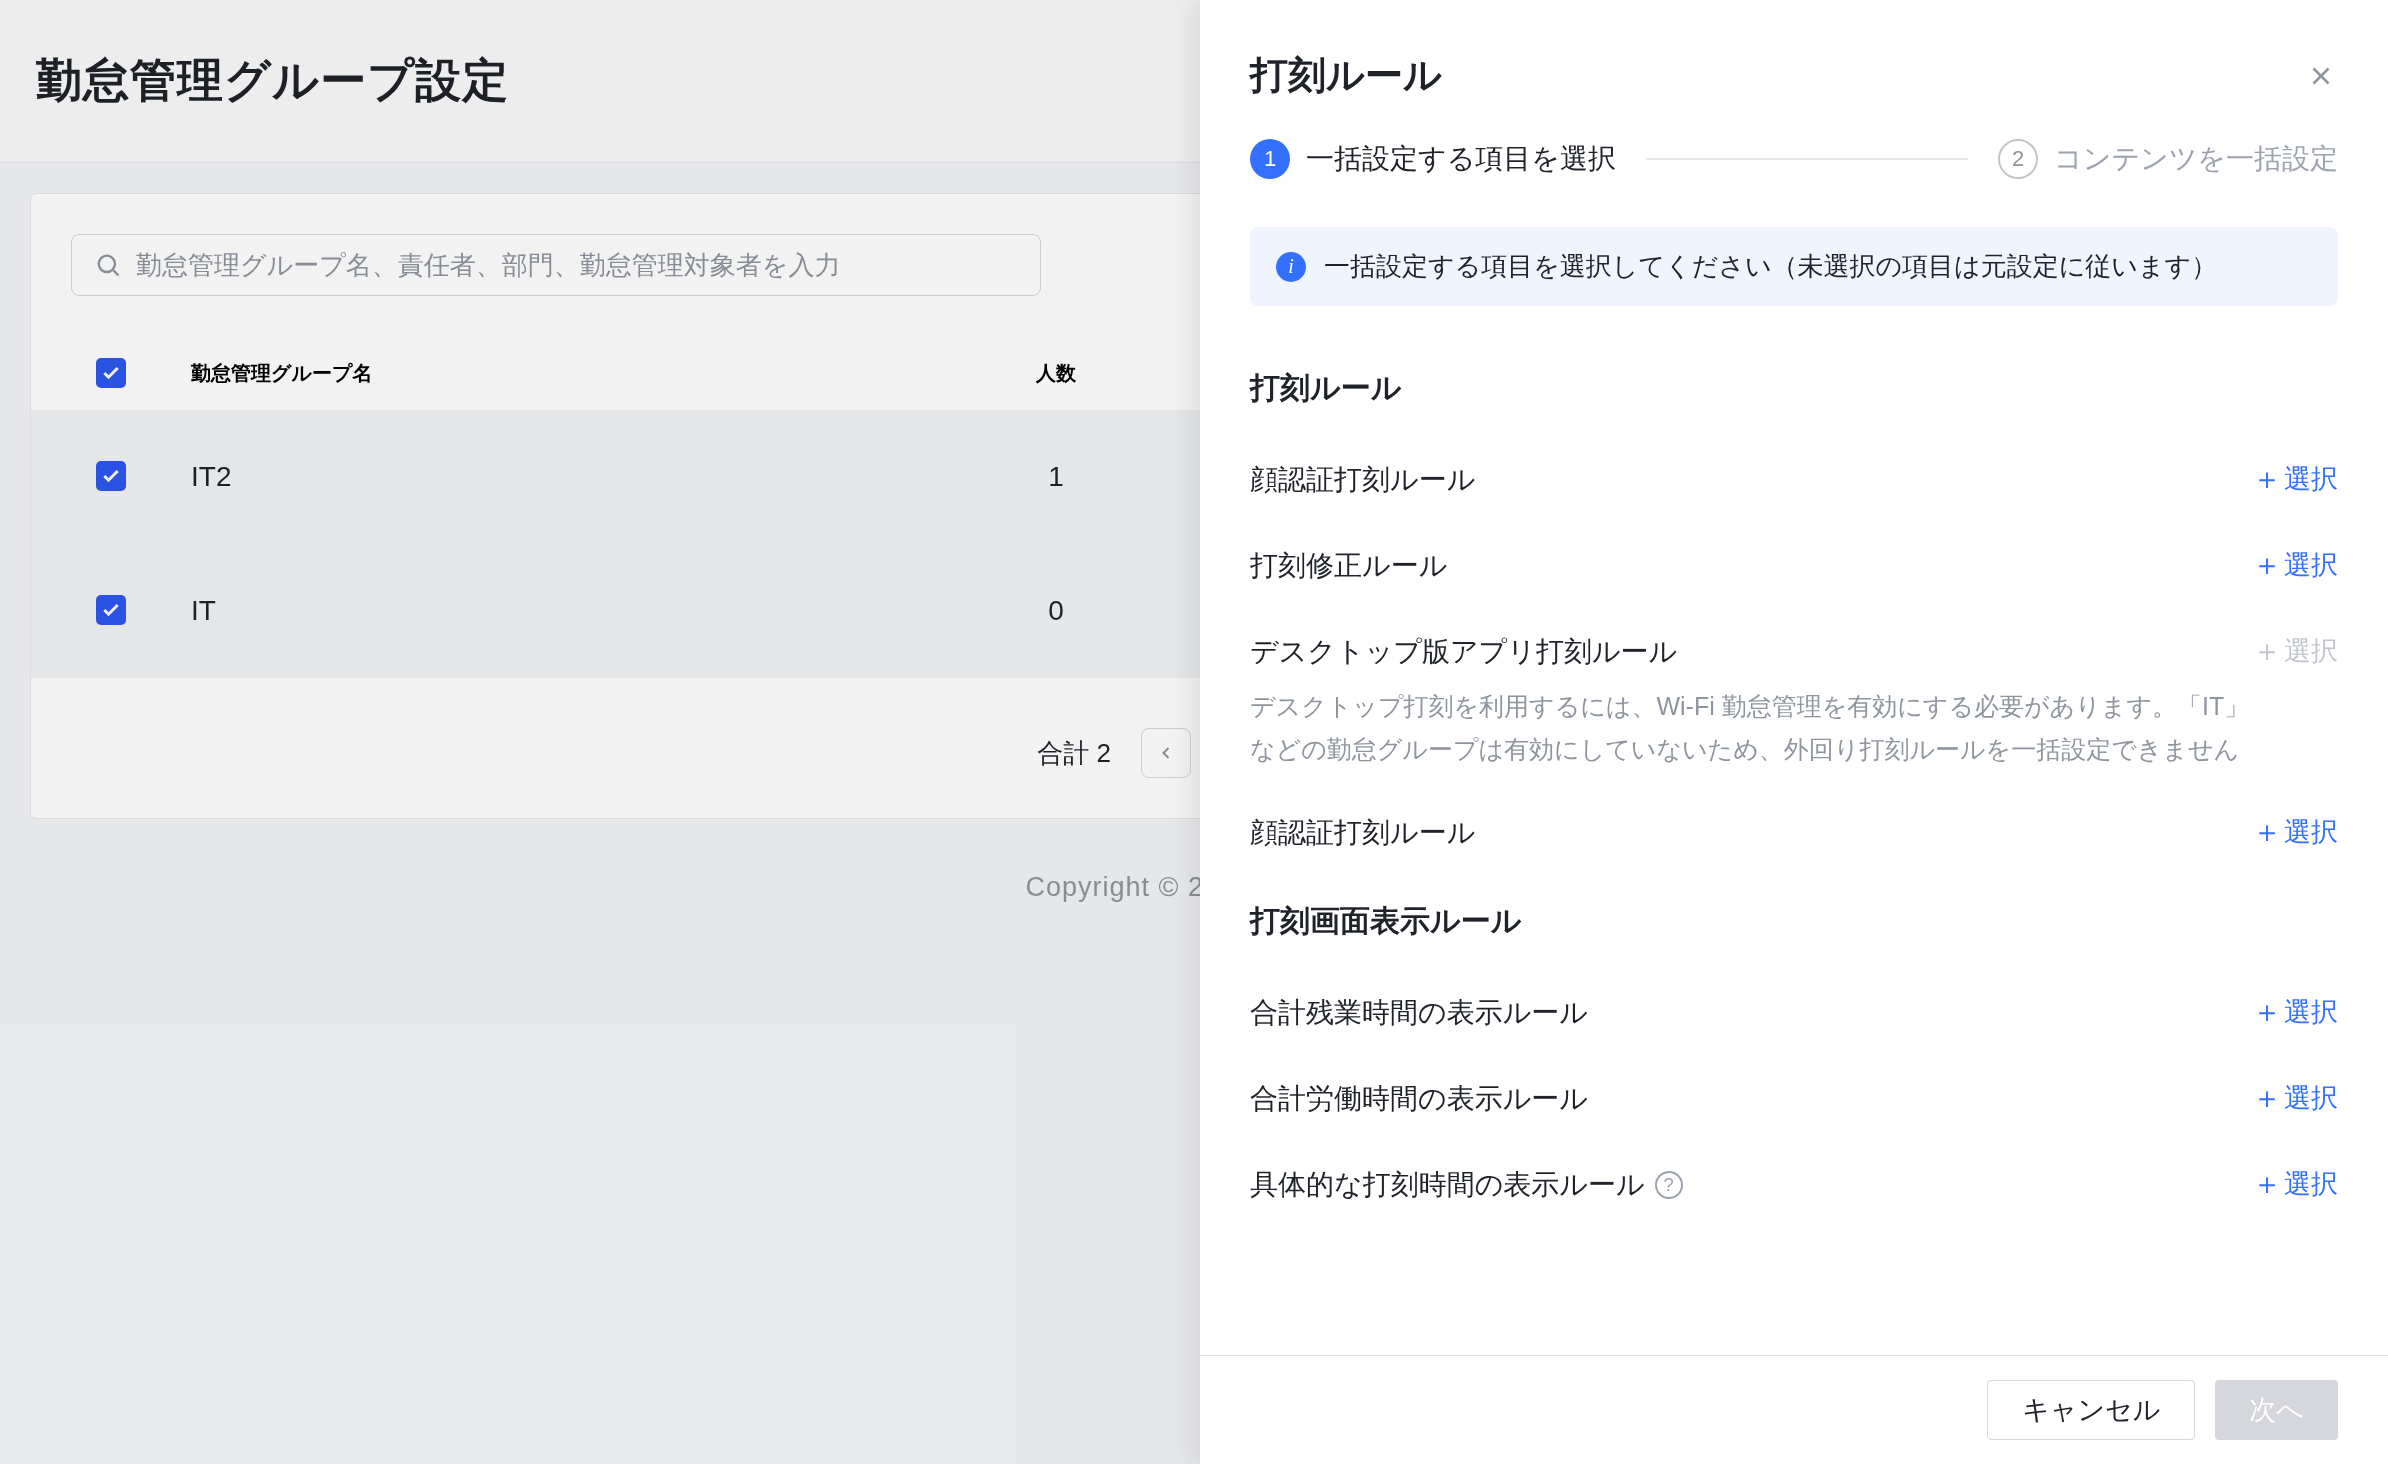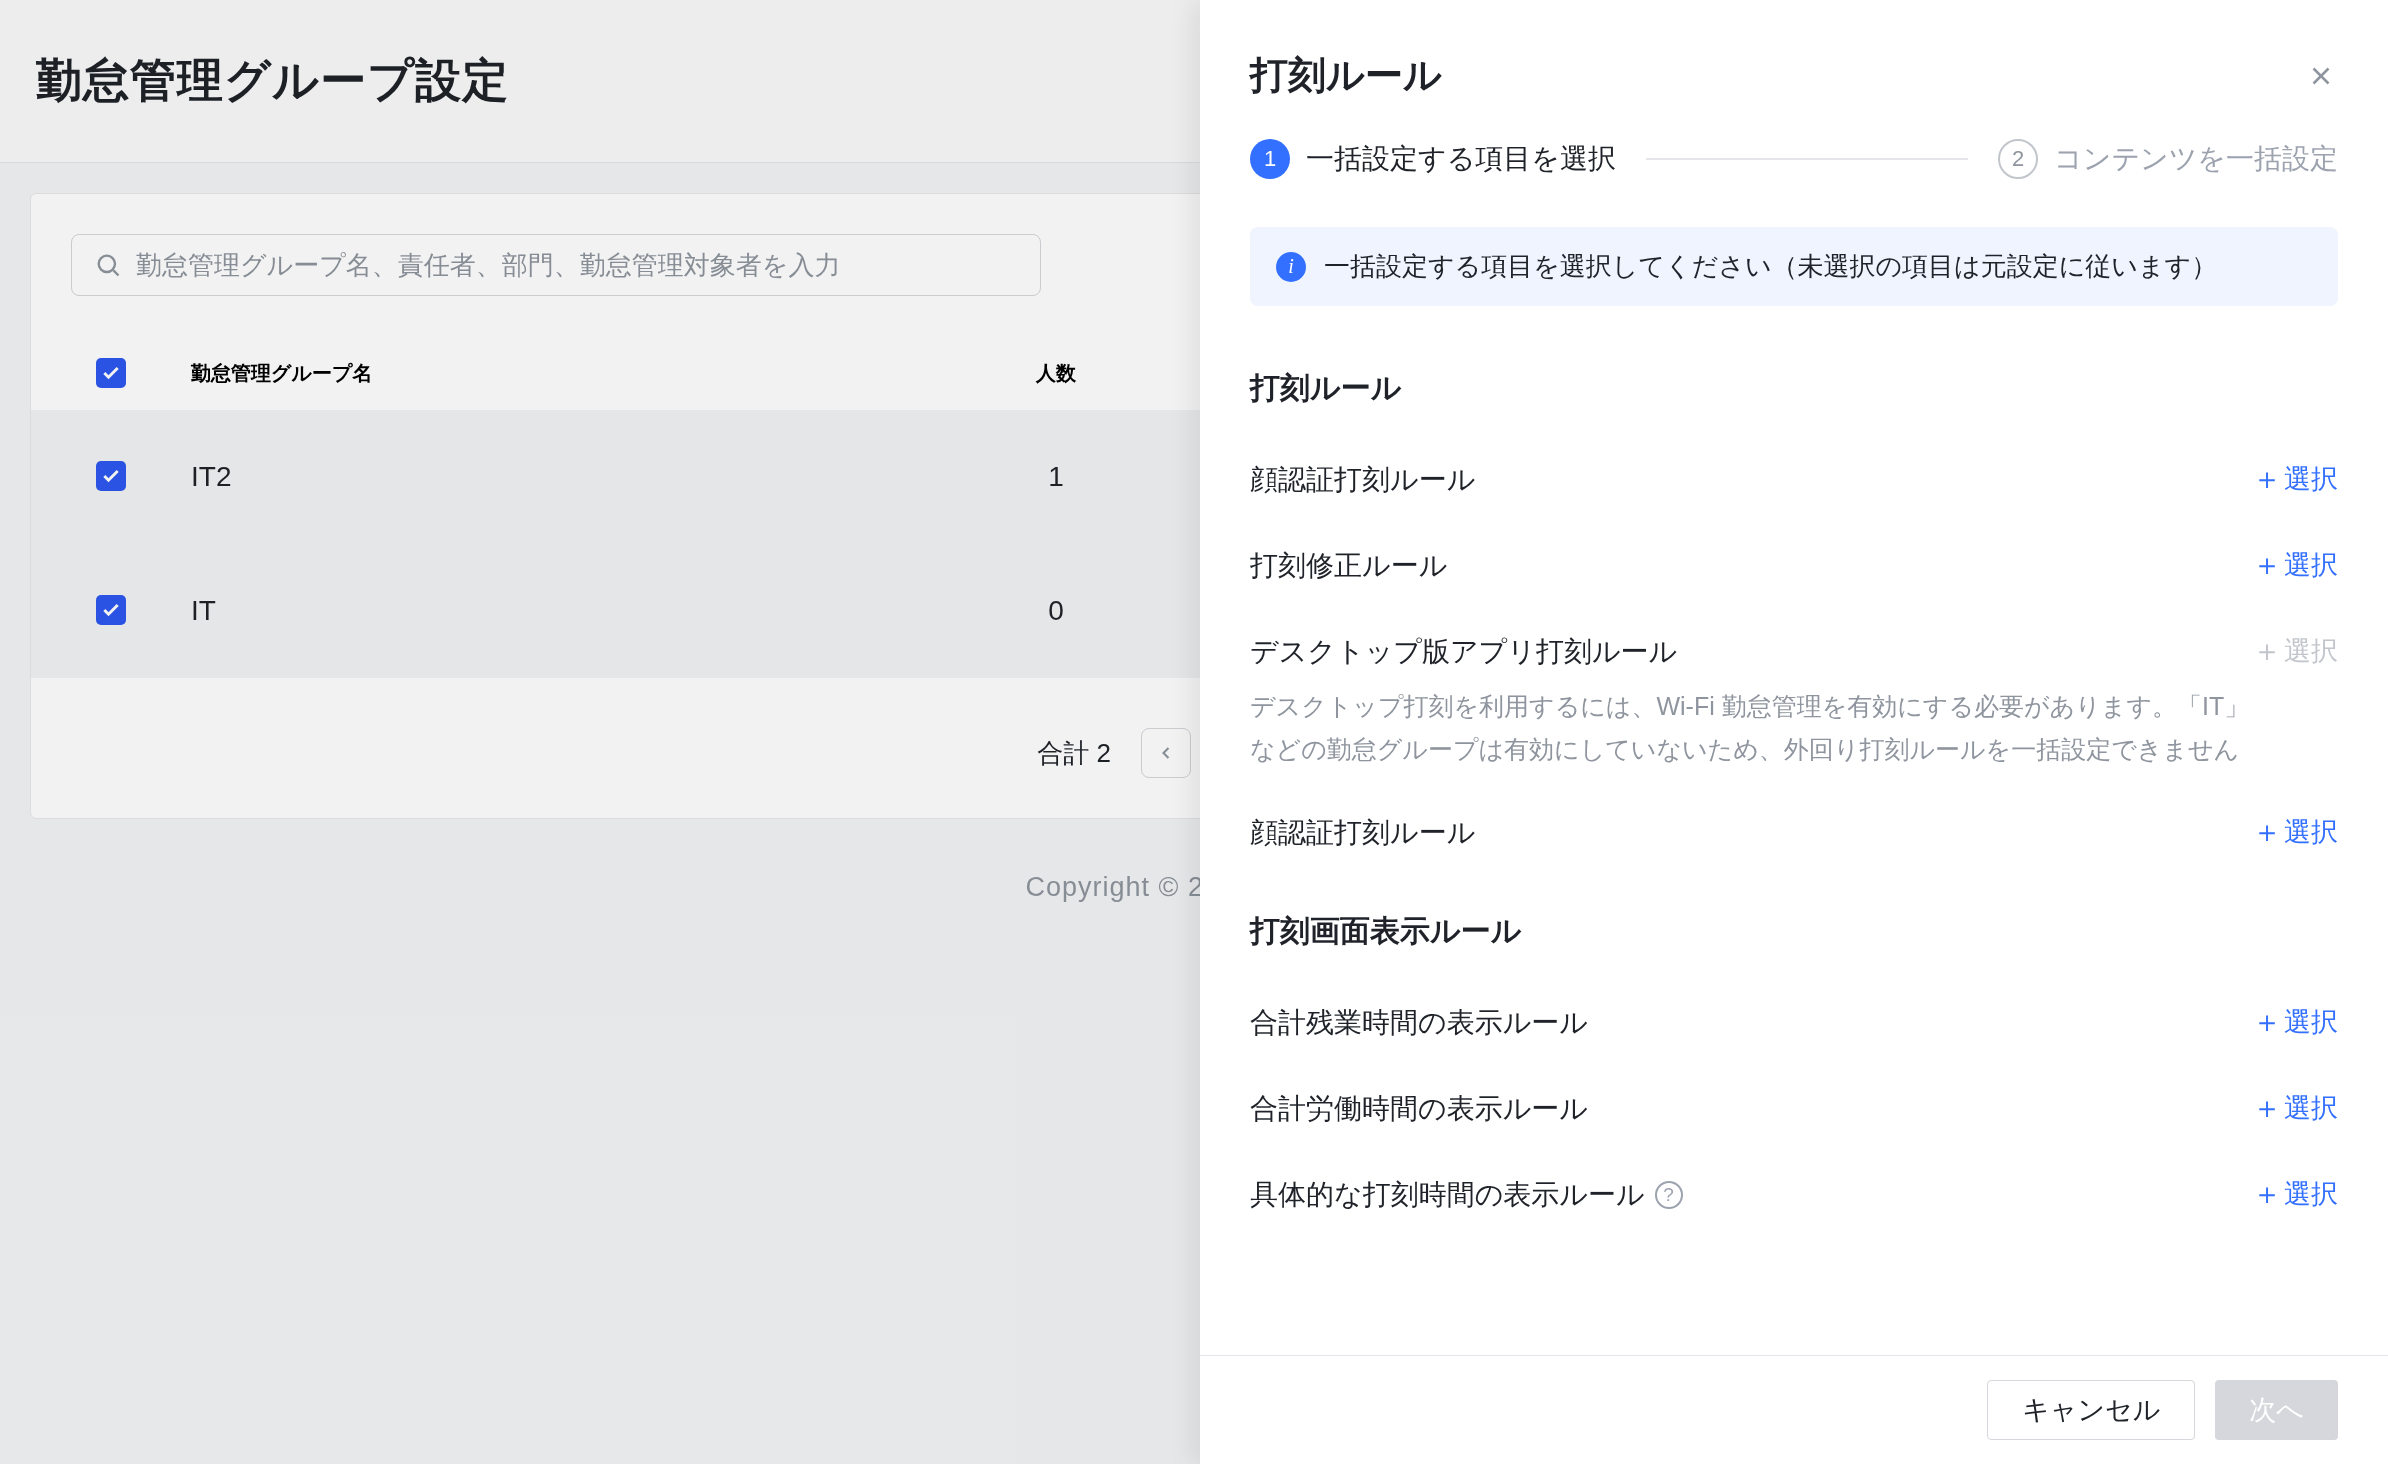--- a/index.html
+++ b/index.html
@@ -436,21 +436,21 @@
     <div class="rule-desc">デスクトップ打刻を利用するには、Wi-Fi 勤怠管理を有効にする必要があります。「IT」などの勤怠グループは有効にしていないため、外回り打刻ルールを一括設定できません</div>
 
     <div class="rule-row">
       <div class="label">顔認証打刻ルール</div>
       <div class="select-btn">
           <span class="plus">＋</span>
           <span>選択</span>
         </div>
     </div>
 
-    <div class="section-title" style="margin-top:35px">打刻画面表示ルール</div>
+    <div class="section-title" style="margin-top:25px">打刻画面表示ルール</div>
 
     <div class="rule-row">
       <div class="label">合計残業時間の表示ルール</div>
       <div class="select-btn">
           <span class="plus">＋</span>
           <span>選択</span>
         </div>
     </div>
 
     <div class="rule-row">

